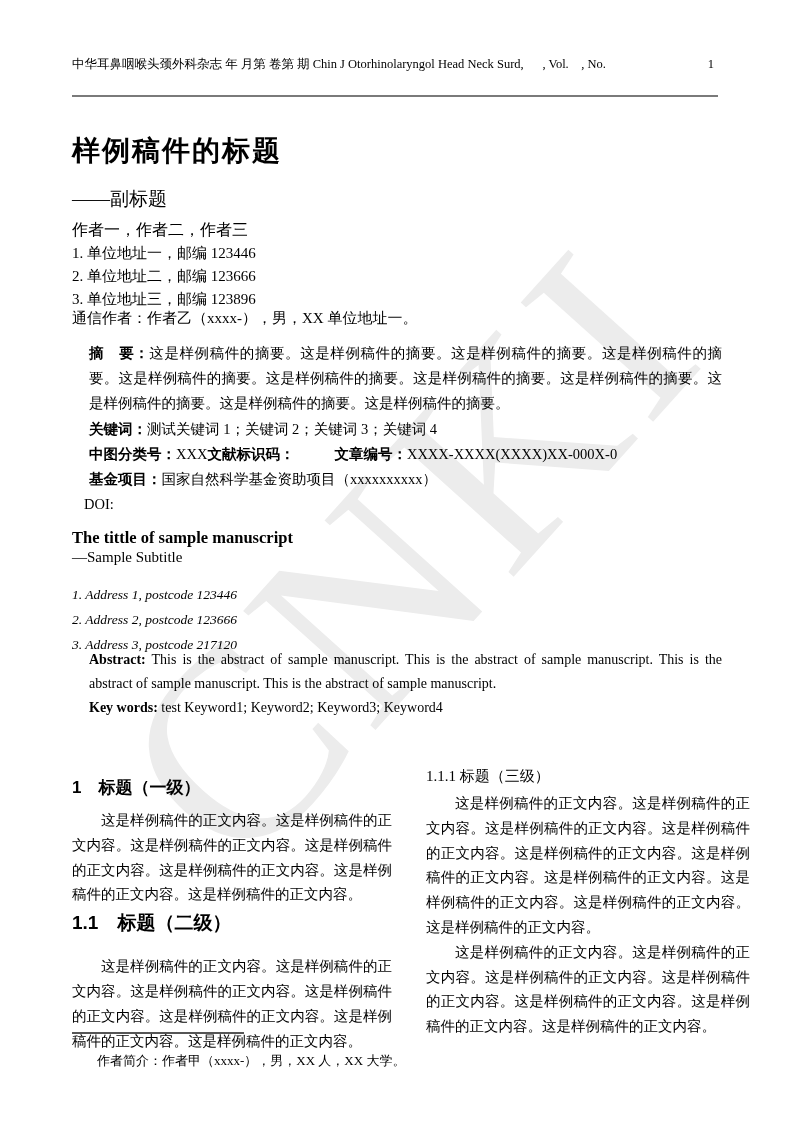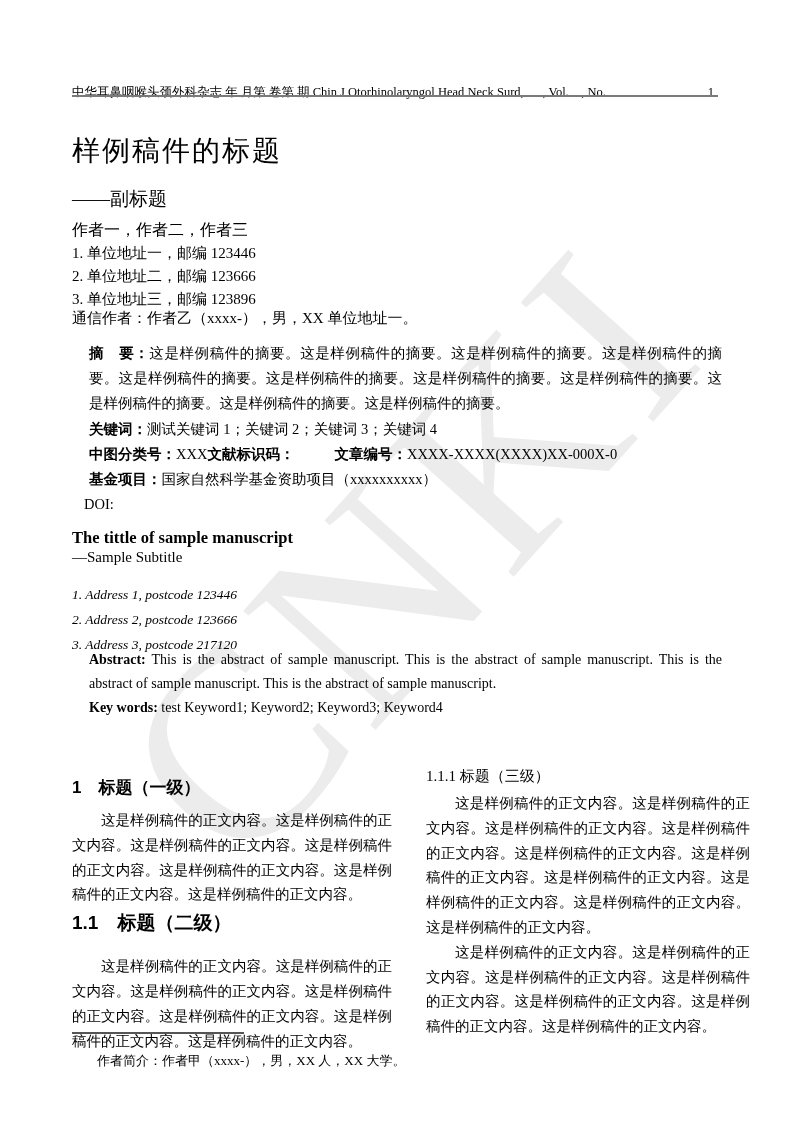--- a/index.html
+++ b/index.html
@@ -21,31 +21,31 @@
     letter-spacing:10px;
     color:#ececec;
     white-space:nowrap;
     z-index:0;
     user-select:none;
   }
   .content { position:absolute; left:72px; right:44px; top:0; bottom:0; z-index:1; }
   .abs { position:absolute; left:0; right:0; }
 
   .running-header {
-    top:84px;
+    top:56px;
     display:flex; justify-content:space-between; align-items:center;
     font-size:12.5px; white-space:pre;
   }
   .rh-page { padding-right:36px; }
   .header-rule { top:95px; height:2px; background:#7a7a7a; right:32px; }
 
   .title-zh {
     top:132px;
     font-family:"Liberation Sans", sans-serif;
-    font-weight:normal; font-size:28px; letter-spacing:2px;
+    font-weight:bold; font-size:28px; letter-spacing:2px;
   }
   .subtitle-zh { top:186px; font-size:19px; }
   .authors-zh  { top:220px; font-size:16px; }
   .affils-zh   { top:242px; font-size:15px; line-height:23px; }
   .correspond  { top:309px; font-size:15px; }
 
   .zh-abs-block { top:341px; left:17px; right:28px; font-size:14.5px; line-height:25.2px; text-align:justify; }
   .label-hei { font-family:"Liberation Sans", sans-serif; font-weight:bold; }
   .meta-gap1 { }
   .meta-gap2 { margin-left:40px; }

